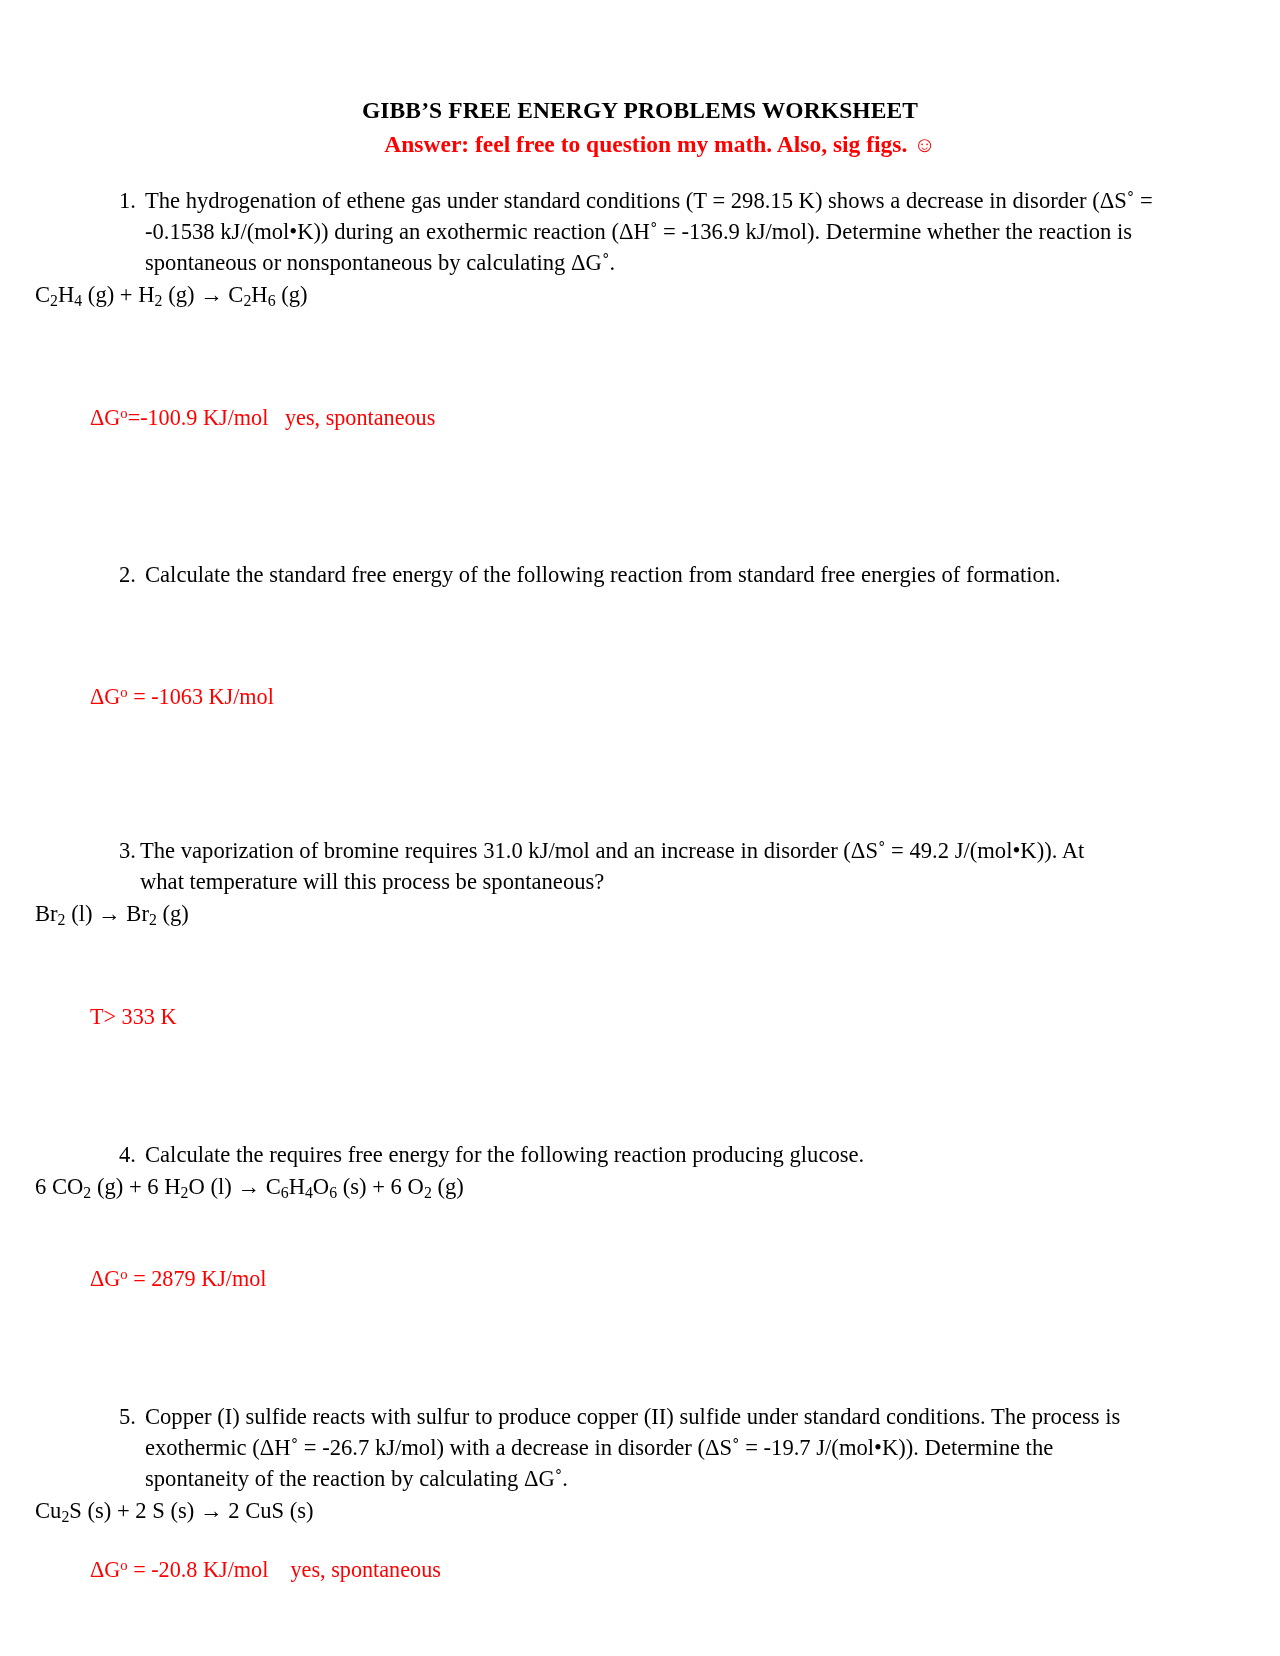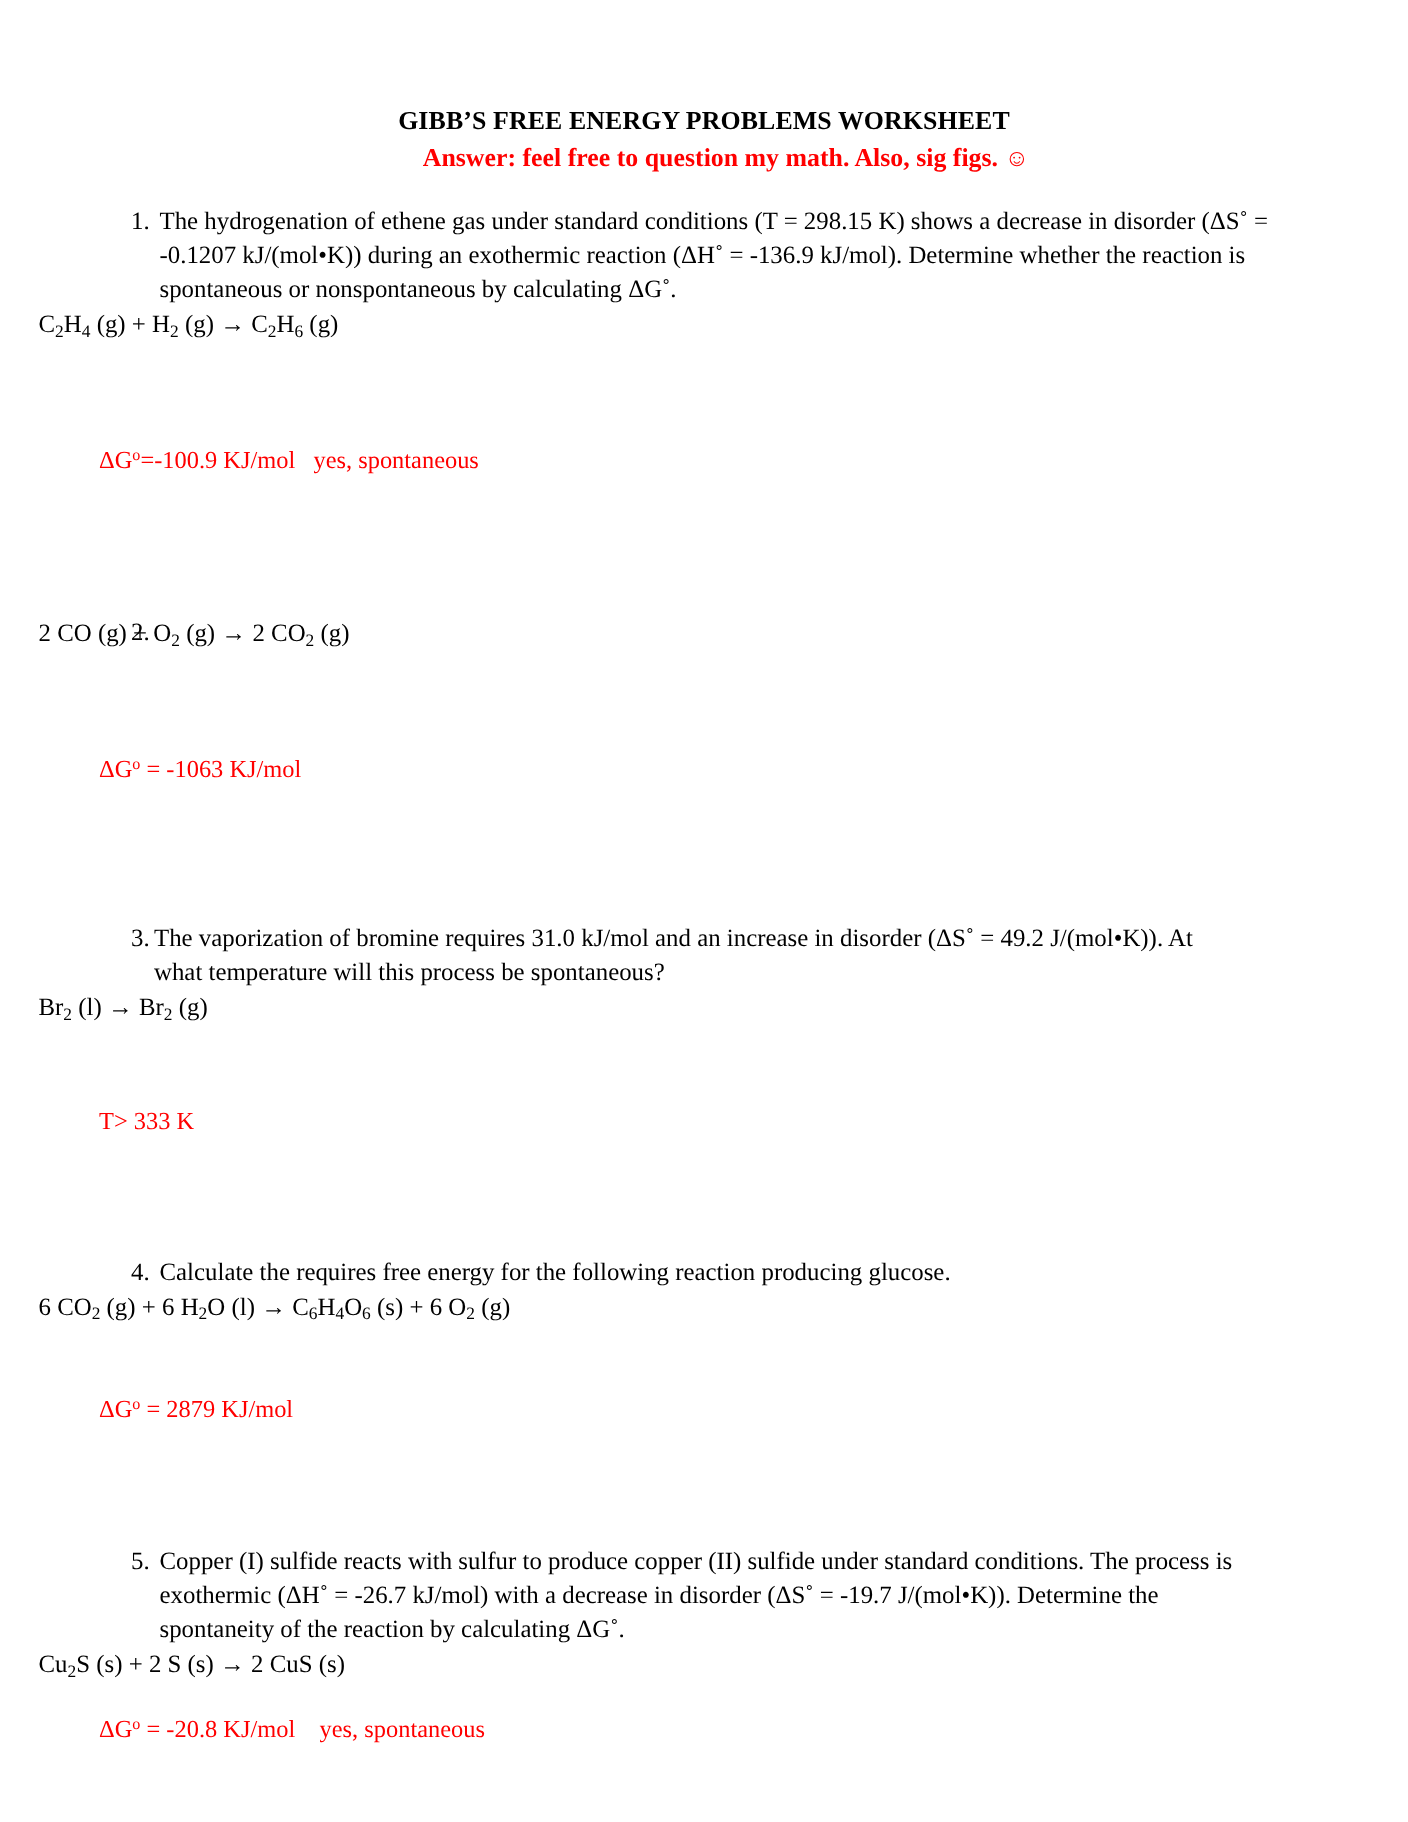--- a/index.html
+++ b/index.html
@@ -113,34 +113,34 @@
       <span>Answer:  feel free to question my math. Also, sig figs.</span>
       <span class="smiley">☺</span>
     </div>
   </div>
 
   <div class="problems">
 
     <div class="problem">
       <div class="prob-body">
         <div class="prob-num">1.</div>
-        <div class="prob-text">The hydrogenation of ethene gas under standard conditions (T = 298.15 K) shows a decrease in disorder (ΔS˚ = -0.1207 kJ/(mol•K)) during an exothermic reaction (ΔH˚ = -136.9 kJ/mol).  Determine whether the reaction is spontaneous or nonspontaneous by calculating ΔG˚.</div>
+        <div class="prob-text">The hydrogenation of ethene gas under standard conditions (T = 298.15 K) shows a decrease in disorder (ΔS˚ = -0.1538 kJ/(mol•K)) during an exothermic reaction (ΔH˚ = -136.9 kJ/mol).  Determine whether the reaction is spontaneous or nonspontaneous by calculating ΔG˚.</div>
       </div>
       <div class="eq">C<sub>2</sub>H<sub>4</sub> (g) + H<sub>2</sub> (g) → C<sub>2</sub>H<sub>6</sub> (g)</div>
       <div class="sp-1"></div>
       <div class="answer">ΔG<sup>o</sup>=-100.9 KJ/mol   yes, spontaneous</div>
     </div>
 
     <div style="height:128px"></div>
 
     <div class="problem">
       <div class="prob-body">
         <div class="prob-num">2.</div>
+        <div class="prob-text">Calculate the standard free energy of the following reaction from standard free energies of formation.</div>
       </div>
-      <div class="eq">2 CO (g) + O<sub>2</sub> (g) → 2 CO<sub>2</sub> (g)</div>
       <div class="sp-2"></div>
       <div class="answer">ΔG<sup>o</sup> = -1063 KJ/mol</div>
     </div>
 
     <div style="height:124px"></div>
 
     <div class="problem">
       <div class="prob-body" style="padding-right:165px">
         <div class="prob-num">3.</div>
         <div class="prob-text" style="margin-left:-5px">The vaporization of bromine requires 31.0 kJ/mol and an increase in disorder (ΔS˚ = 49.2 J/(mol•K)).  At what temperature will this process be spontaneous?</div>

